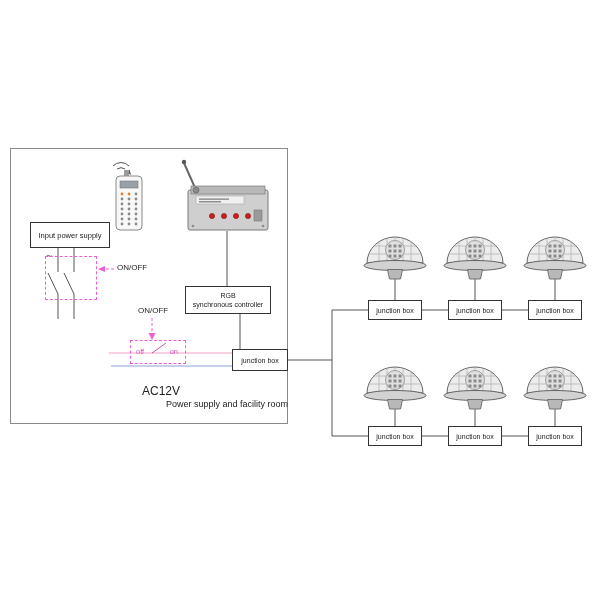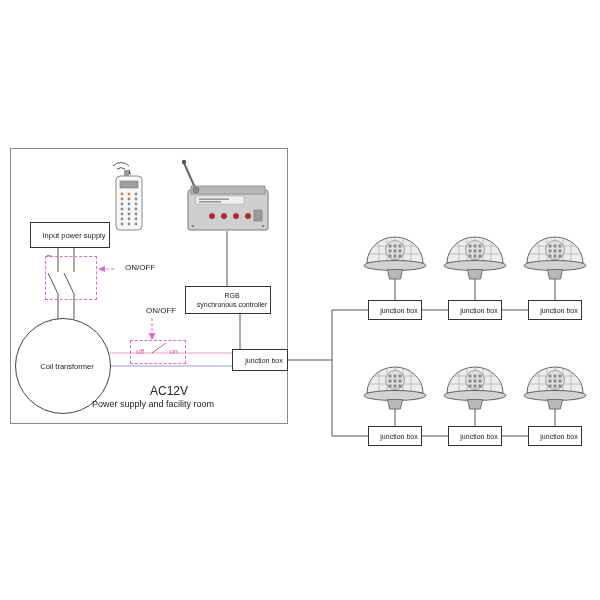--- a/index.html
+++ b/index.html
@@ -1,19 +1,19 @@
 <!DOCTYPE html>
 <html><head>
 <meta charset="utf-8">
 <style>
   html,body { margin:0; padding:0; background:#ffffff; }
   body { width:600px; height:600px; font-family:"Liberation Sans", sans-serif; }
   .canvas { position:relative; width:600px; height:600px; background:#fff; overflow:hidden; }
   svg.layer { position:absolute; left:0; top:0; }
-  .abs { position:absolute; box-sizing:border-box;padding-left:8px; }
+  .abs { position:absolute; box-sizing:border-box; }
   .facility { border:1px solid #8a8a8a; background:transparent; }
   .box { border:1px solid #333; background:#fff; display:flex; align-items:center;
          justify-content:center; text-align:center; color:#222; }
   .jb { font-size:7px; }
   .dashedbox { border:1px dashed #ee5fd0; background:transparent; }
   .lbl { color:#222; white-space:nowrap;text-align:center; }
   .pinktxt { color:#e050c0; font-size:7.5px; position:absolute; top:6px; }
   .rgbbox { flex-direction:column; font-size:7px; line-height:1.35; }
 </style>
 </head>
@@ -156,39 +156,38 @@
       <circle cx="263" cy="226" r="1.3" fill="#8a8a8a"></circle>
     </g>
   </svg>
 
   <div class="abs box" style="left:30px; top:222px; width:80px; height:26px; font-size:7.5px;">Input power supply</div>
 
   <div class="abs dashedbox" style="left:45px; top:256px; width:52px; height:44px;"></div>
 
   <div class="abs lbl" style="left:117px; top:263px; font-size:8px;">ON/OFF</div>
 
-  <div class="abs box" style="left:15px; top:318px; width:96px; height:96px; border-radius:50%; font-size:7.5px; border-color:#444;">Coil transformer</div>
 
   <div class="abs lbl" style="left:138px; top:306px; font-size:8px;">ON/OFF</div>
 
   <div class="abs dashedbox" style="left:130px; top:340px; width:56px; height:24px;">
     <span class="pinktxt" style="left:5px;">off</span>
     <span class="pinktxt" style="right:7px;text-align:center;">on</span>
   </div>
 
   <div class="abs box rgbbox" style="left:185px; top:286px; width:86px; height:28px;">
     <span>RGB</span>
     <span>synchronous controller</span>
   </div>
 
   <div class="abs lbl" style="left:142px; top:384px; font-size:12px;">AC12V</div>
 
   <div class="abs box jb" style="left:232px; top:349px; width:56px; height:22px;">junction box</div>
 
-  <div class="abs lbl" style="left:10px; top:399px; width:278px; text-align:center; font-size:9px;">Power supply and facility room</div>
+  <div class="abs lbl" style="left:10px; top:399px; width:278px; text-align:right; font-size:9px;">Power supply and facility room</div>
 
   <div class="abs box jb" style="left:368px; top:300px; width:54px; height:20px;">junction box</div>
   <div class="abs box jb" style="left:448px; top:300px; width:54px; height:20px;">junction box</div>
   <div class="abs box jb" style="left:528px; top:300px; width:54px; height:20px;">junction box</div>
 
   <div class="abs box jb" style="left:368px; top:426px; width:54px; height:20px;">junction box</div>
   <div class="abs box jb" style="left:448px; top:426px; width:54px; height:20px;">junction box</div>
   <div class="abs box jb" style="left:528px; top:426px; width:54px; height:20px;">junction box</div>
 
 </div>

